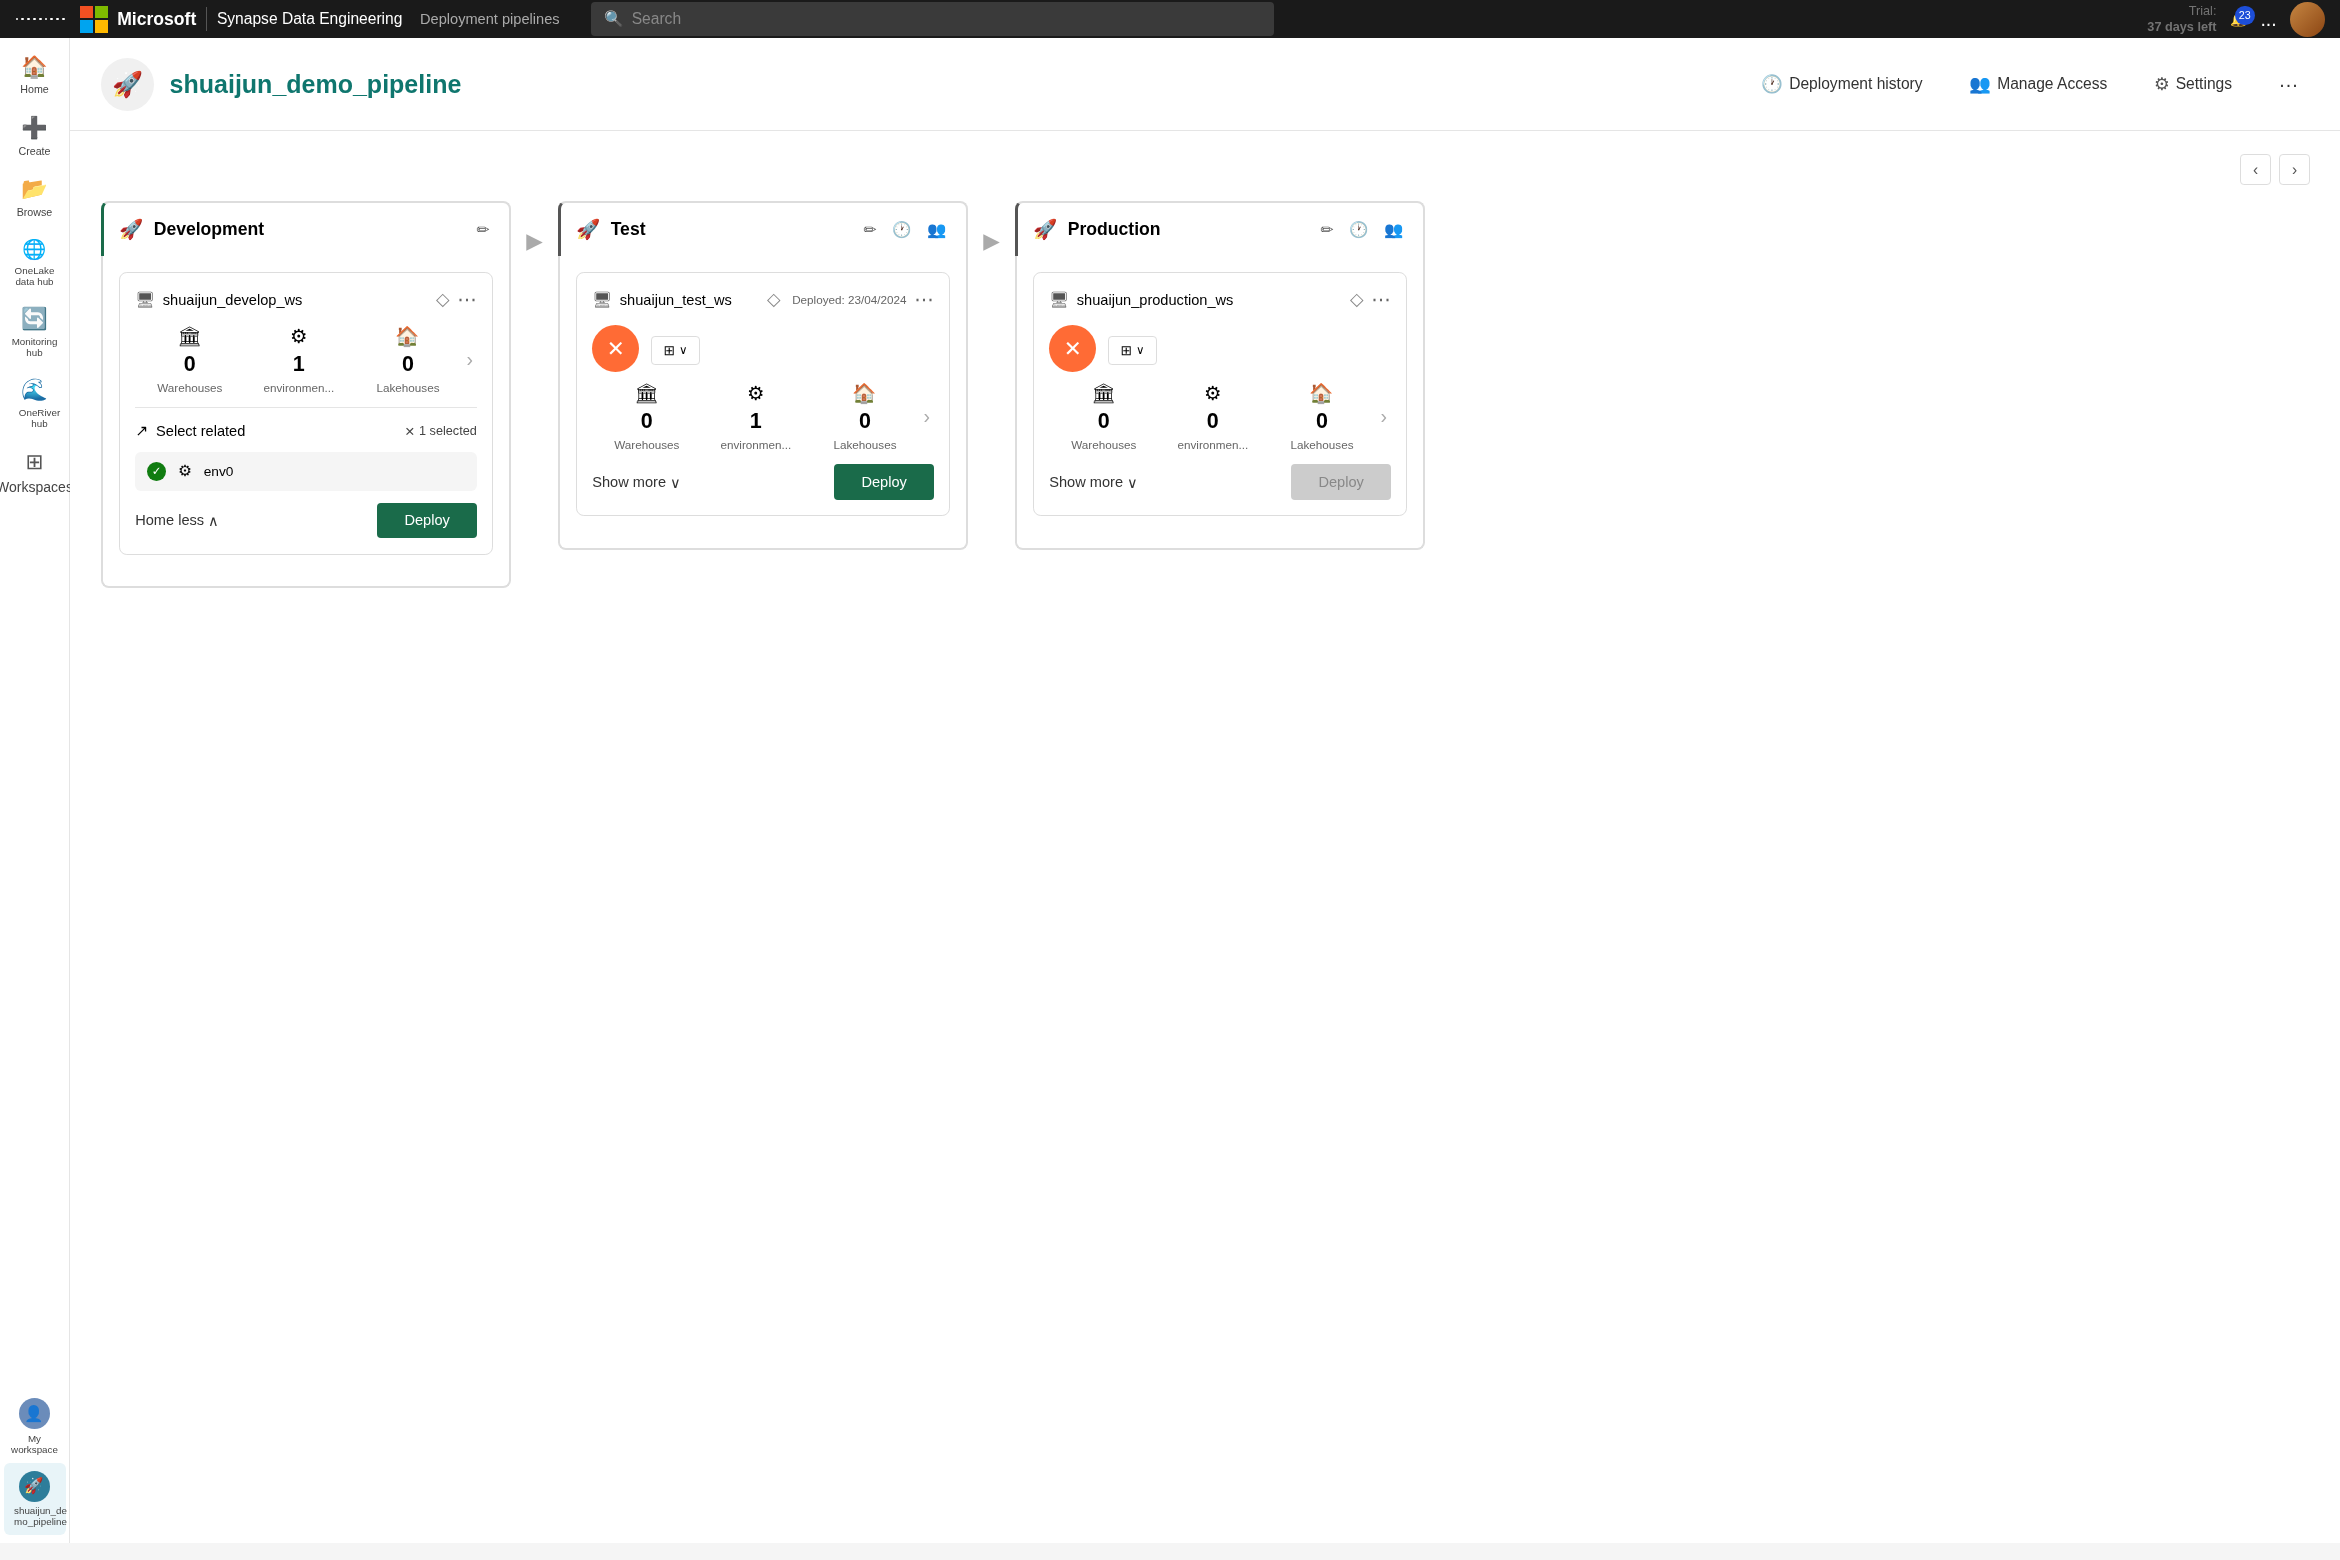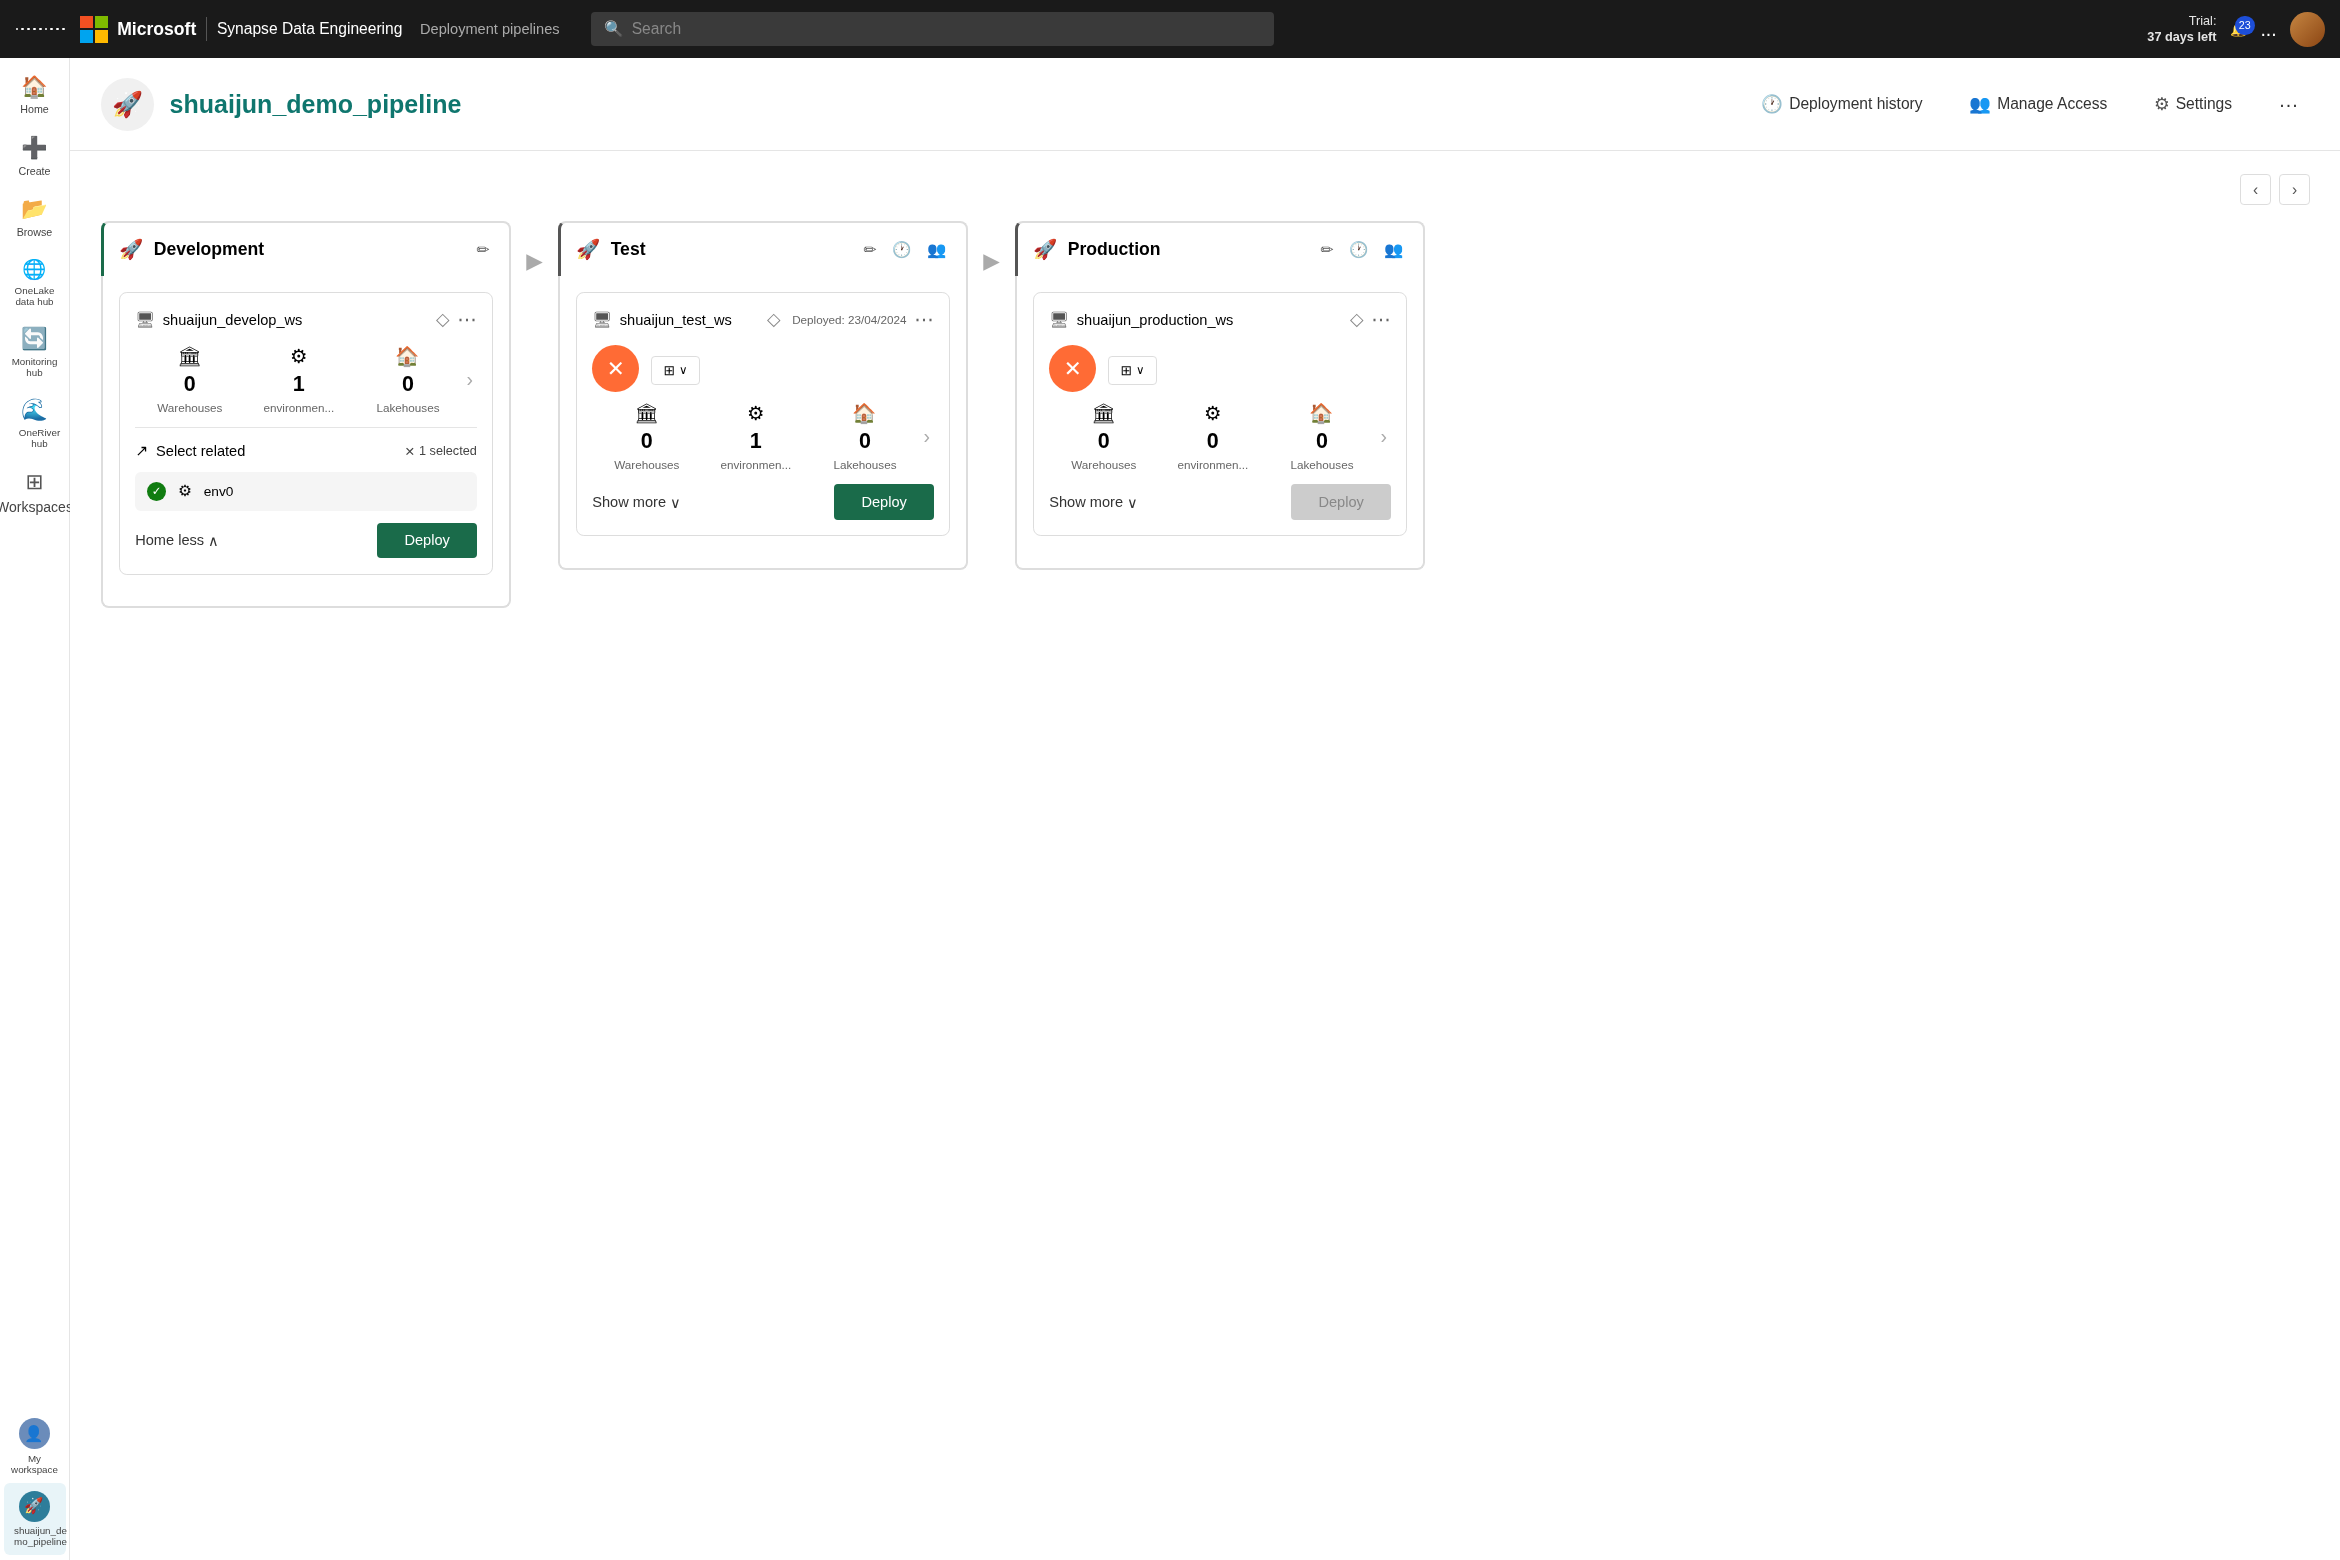--- a/index.html
+++ b/index.html
@@ -1,40 +1,40 @@
 <!DOCTYPE html>
 <html><head>
   <meta charset="utf-8">
   <style>
     * { box-sizing: border-box; margin: 0; padding: 0; }
     body { font-family: 'Segoe UI', Arial, sans-serif; background: #f5f5f5; width: 2341px; height: 1560px; overflow: hidden; }
 
     
     .topnav {
       display: flex; align-items: center; background: #1a1a1a; color: white;
-      height: 58px; padding: 0 15.6px; gap: 15.6px; flex-shrink: 0;
+      height: 38px; padding: 0 15.6px; gap: 15.6px; flex-shrink: 0;
     }
     .topnav-grid { display: grid; grid-template-columns: repeat(3,2.9px) repeat(3,2.9px) repeat(3,2.9px); gap: 2.9px; }
     .topnav-grid span { width: 2.9px; height: 2.9px; background: white; display: block; border-radius: 50%; }
     .topnav-brand { display: flex; align-items: center; gap: 9.8px; }
     .ms-logo { width: 27px; height: 27px; display: grid; grid-template-columns: 1fr 1fr; grid-template-rows: 1fr 1fr; gap: 2px; }
     .ms-logo-q { width: 12.7px; height: 12.7px; }
     .ms-logo-q:nth-child(1) { background: #f25022; }
     .ms-logo-q:nth-child(2) { background: #7fba00; }
     .ms-logo-q:nth-child(3) { background: #00a4ef; }
     .ms-logo-q:nth-child(4) { background: #ffb900; }
     .brand-divider { width: 1px; height: 23.4px; background: #555; }
     .search-bar {
       flex: 1; max-width: 683px; display: flex; align-items: center; gap: 7.8px;
       background: #3a3a3a; border-radius: 3.9px; padding: 7.8px 13.7px; margin-left: 15.6px;
     }
     .search-bar input { background: none; border: none; outline: none; color: #ddd; font-size: 15.6px; width: 100%; }
     .search-bar input::placeholder { color: #888; }
     .topnav-right { display: flex; align-items: center; gap: 13.7px; margin-left: auto; }
-    .trial-badge { text-align: right; font-size: 12.7px; color: #e5e5e5; line-height: 1.3; }
+    .trial-badge { text-align: right; font-size: 12.7px; color: #737373; line-height: 1.3; }
     .notif-btn { position: relative; background: none; border: none; cursor: pointer; color: white; }
     .notif-count {
       position: absolute; top: -5.9px; right: -7.8px; background: #1d4ed8;
       color: white; border-radius: 50%; width: 19.5px; height: 19.5px;
       font-size: 10.7px; display: flex; align-items: center; justify-content: center; font-weight: normal;
     }
     .avatar { width: 35px; height: 35px; border-radius: 50%; background: #a0522d; overflow: hidden; }
     .avatar-img { width: 100%; height: 100%; background: linear-gradient(135deg, #c68642 0%, #8b4513 100%); }
 
     

